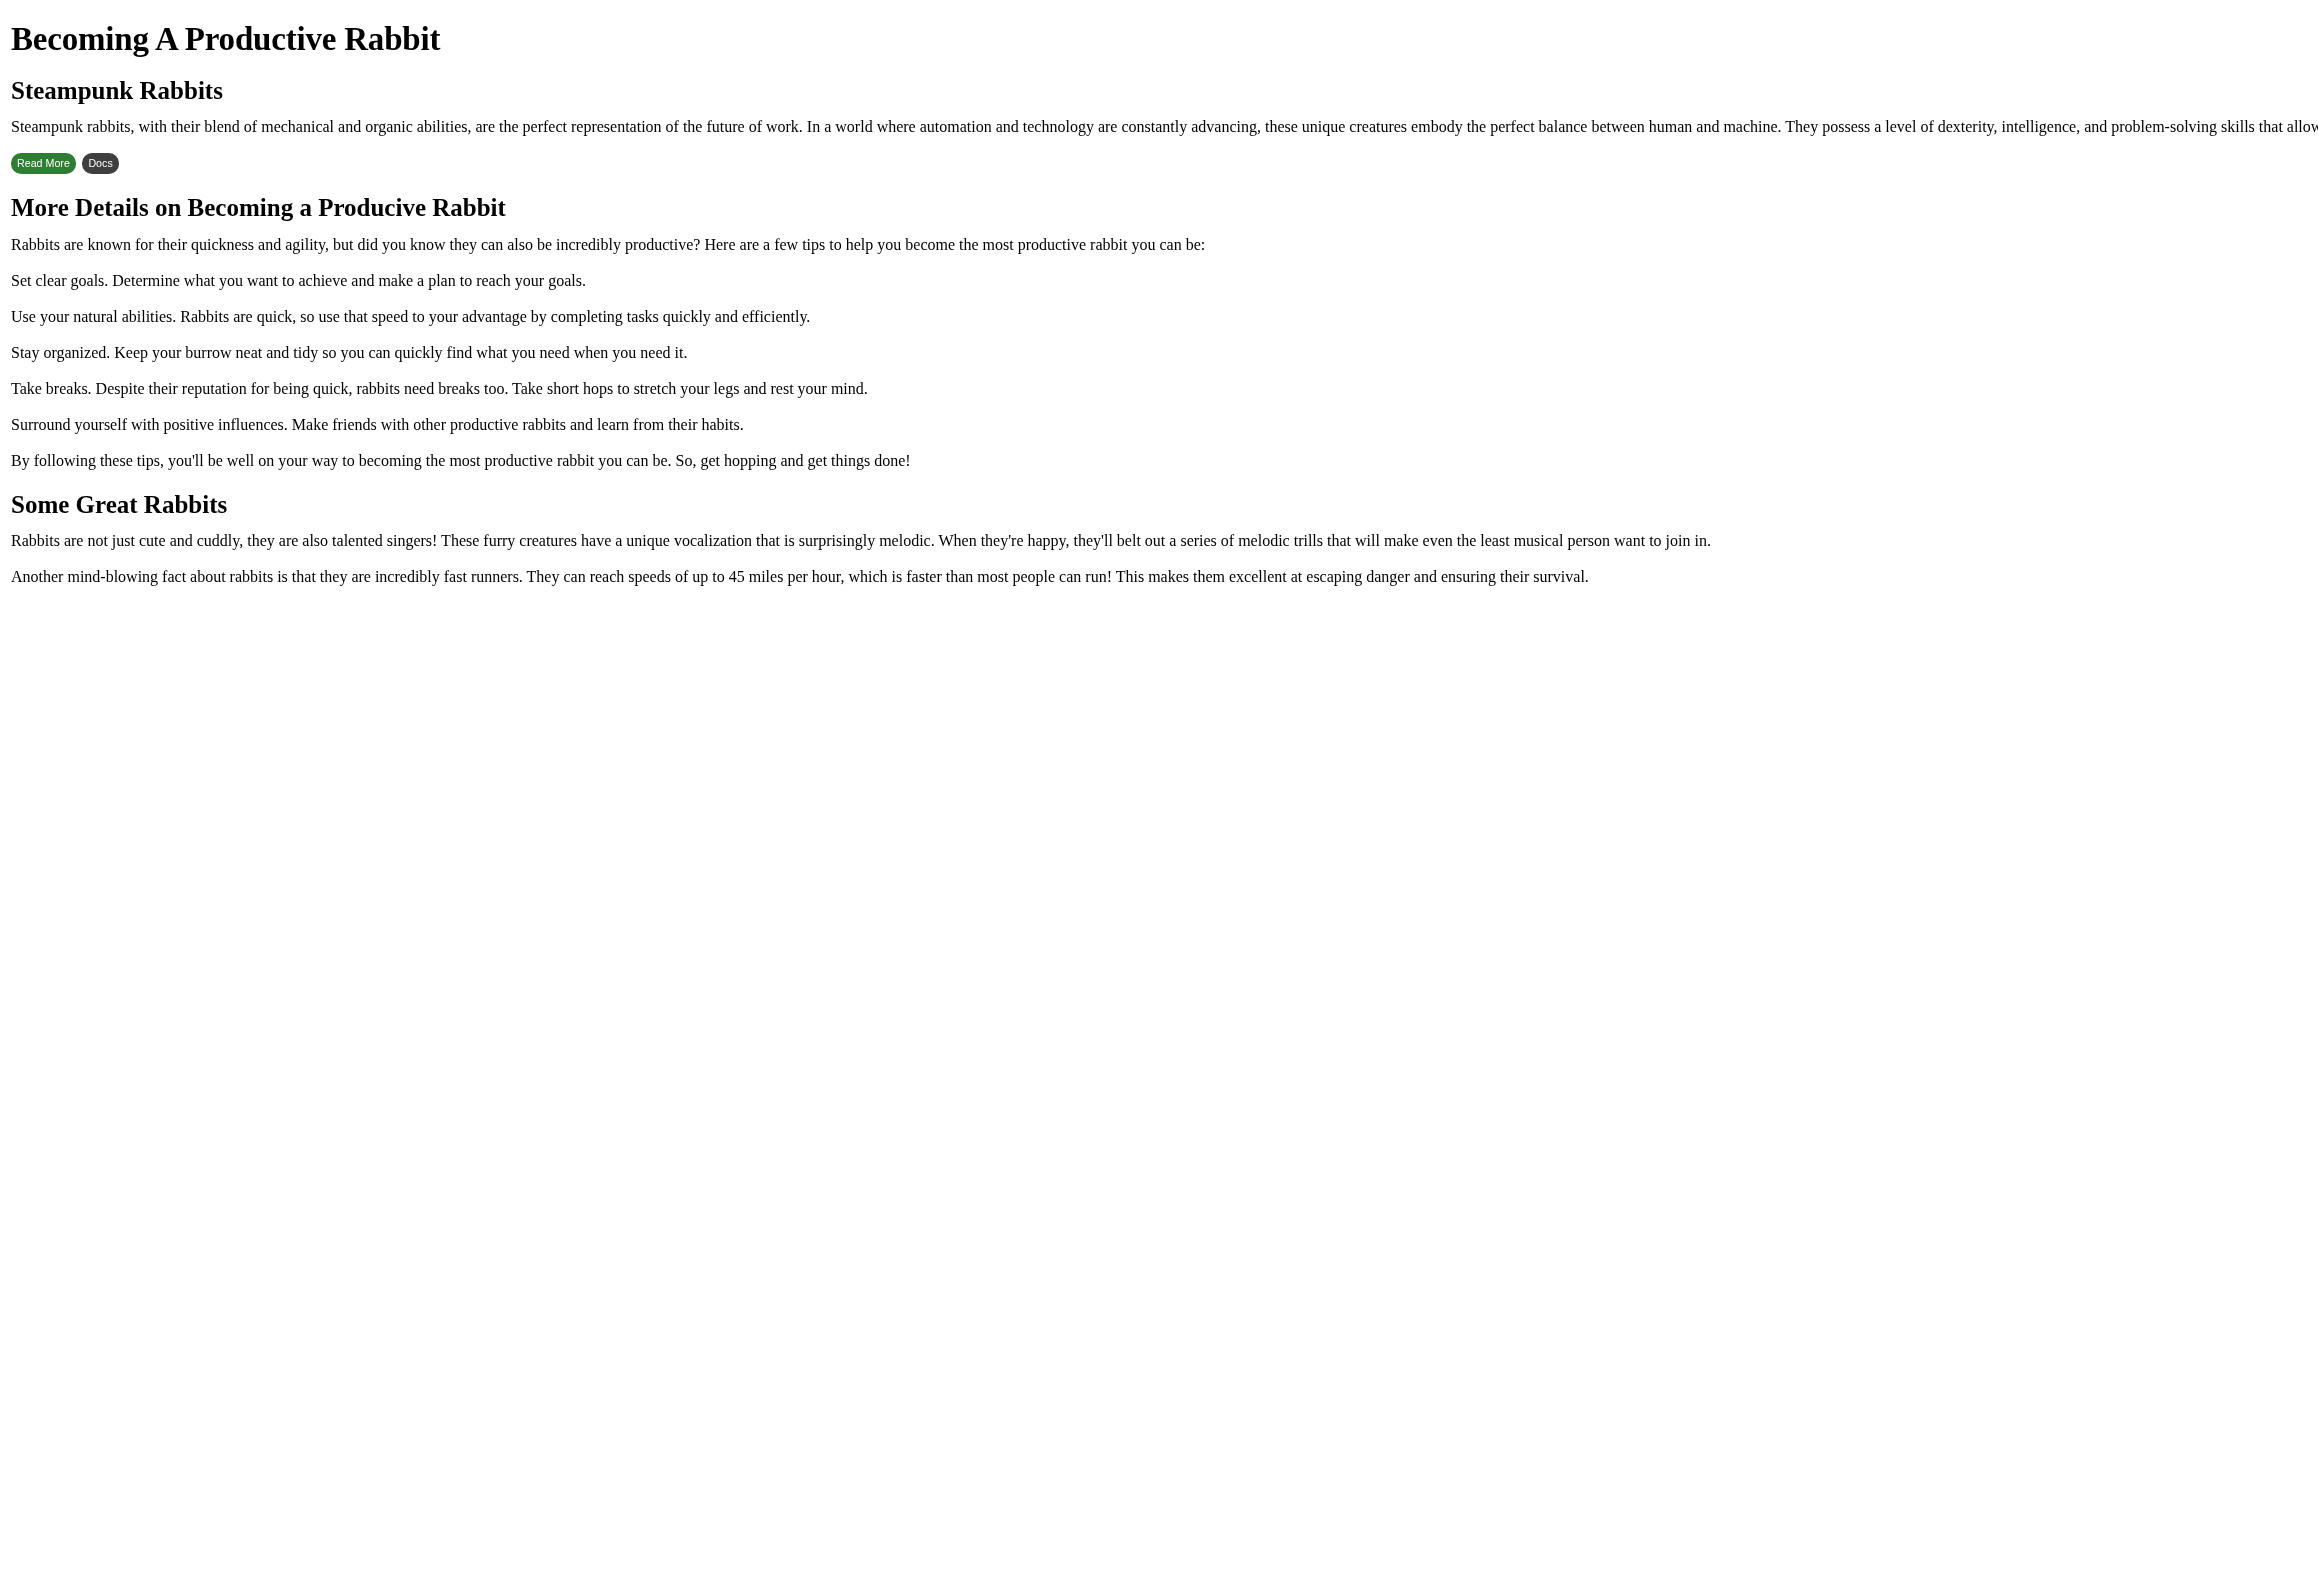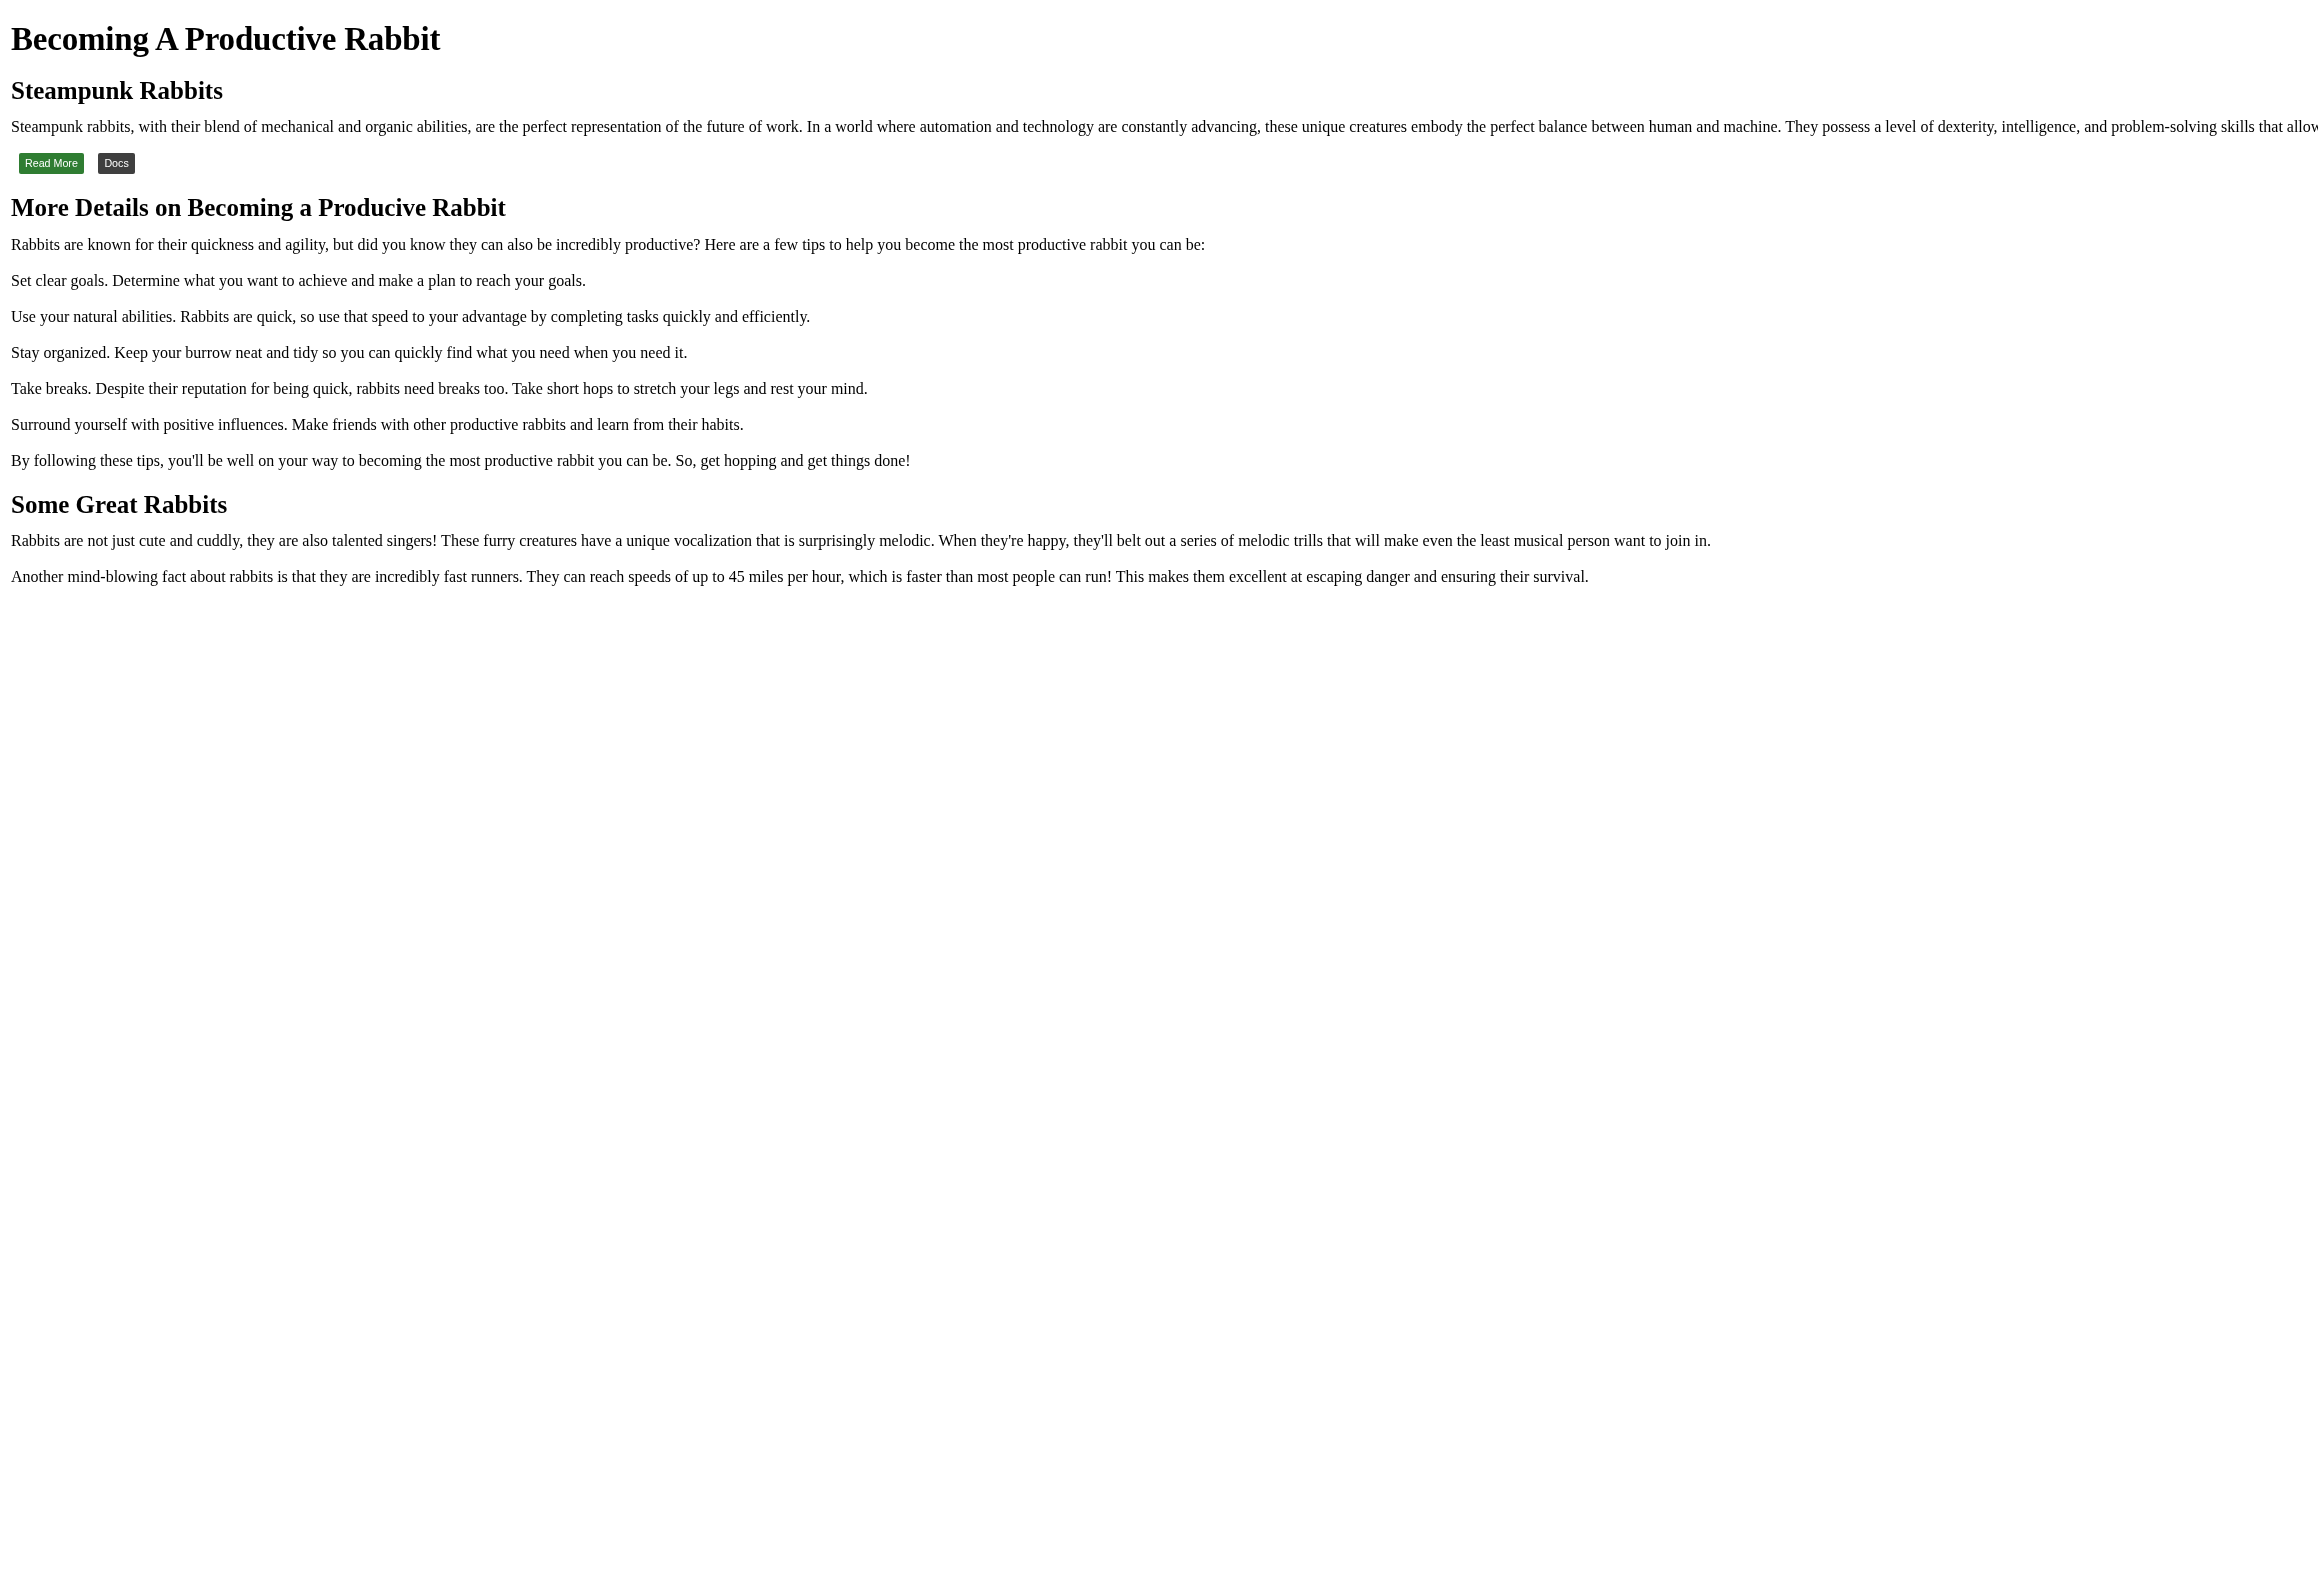--- a/index.html
+++ b/index.html
@@ -46,25 +46,24 @@
     align-items: center;
     gap: 6.5px;
   }
   .btn {
     display: inline-block;
     font-family: "Liberation Sans", "DejaVu Sans", sans-serif;
     font-size: 10.7px;
     line-height: 1;
     padding: 4.6px 6px 5.6px 6px;
     border: none;
-    border-radius: 2px;
+    border-radius: 10px;
     color: #ffffff;
     cursor: pointer;
     white-space: nowrap;
-    margin-left: 8px;
   }
   .btn-primary {
     background: #2f7d32;
   }
   .btn-secondary {
     background: #3f3f3f;
   }
 </style>
 </head>
 <body>

